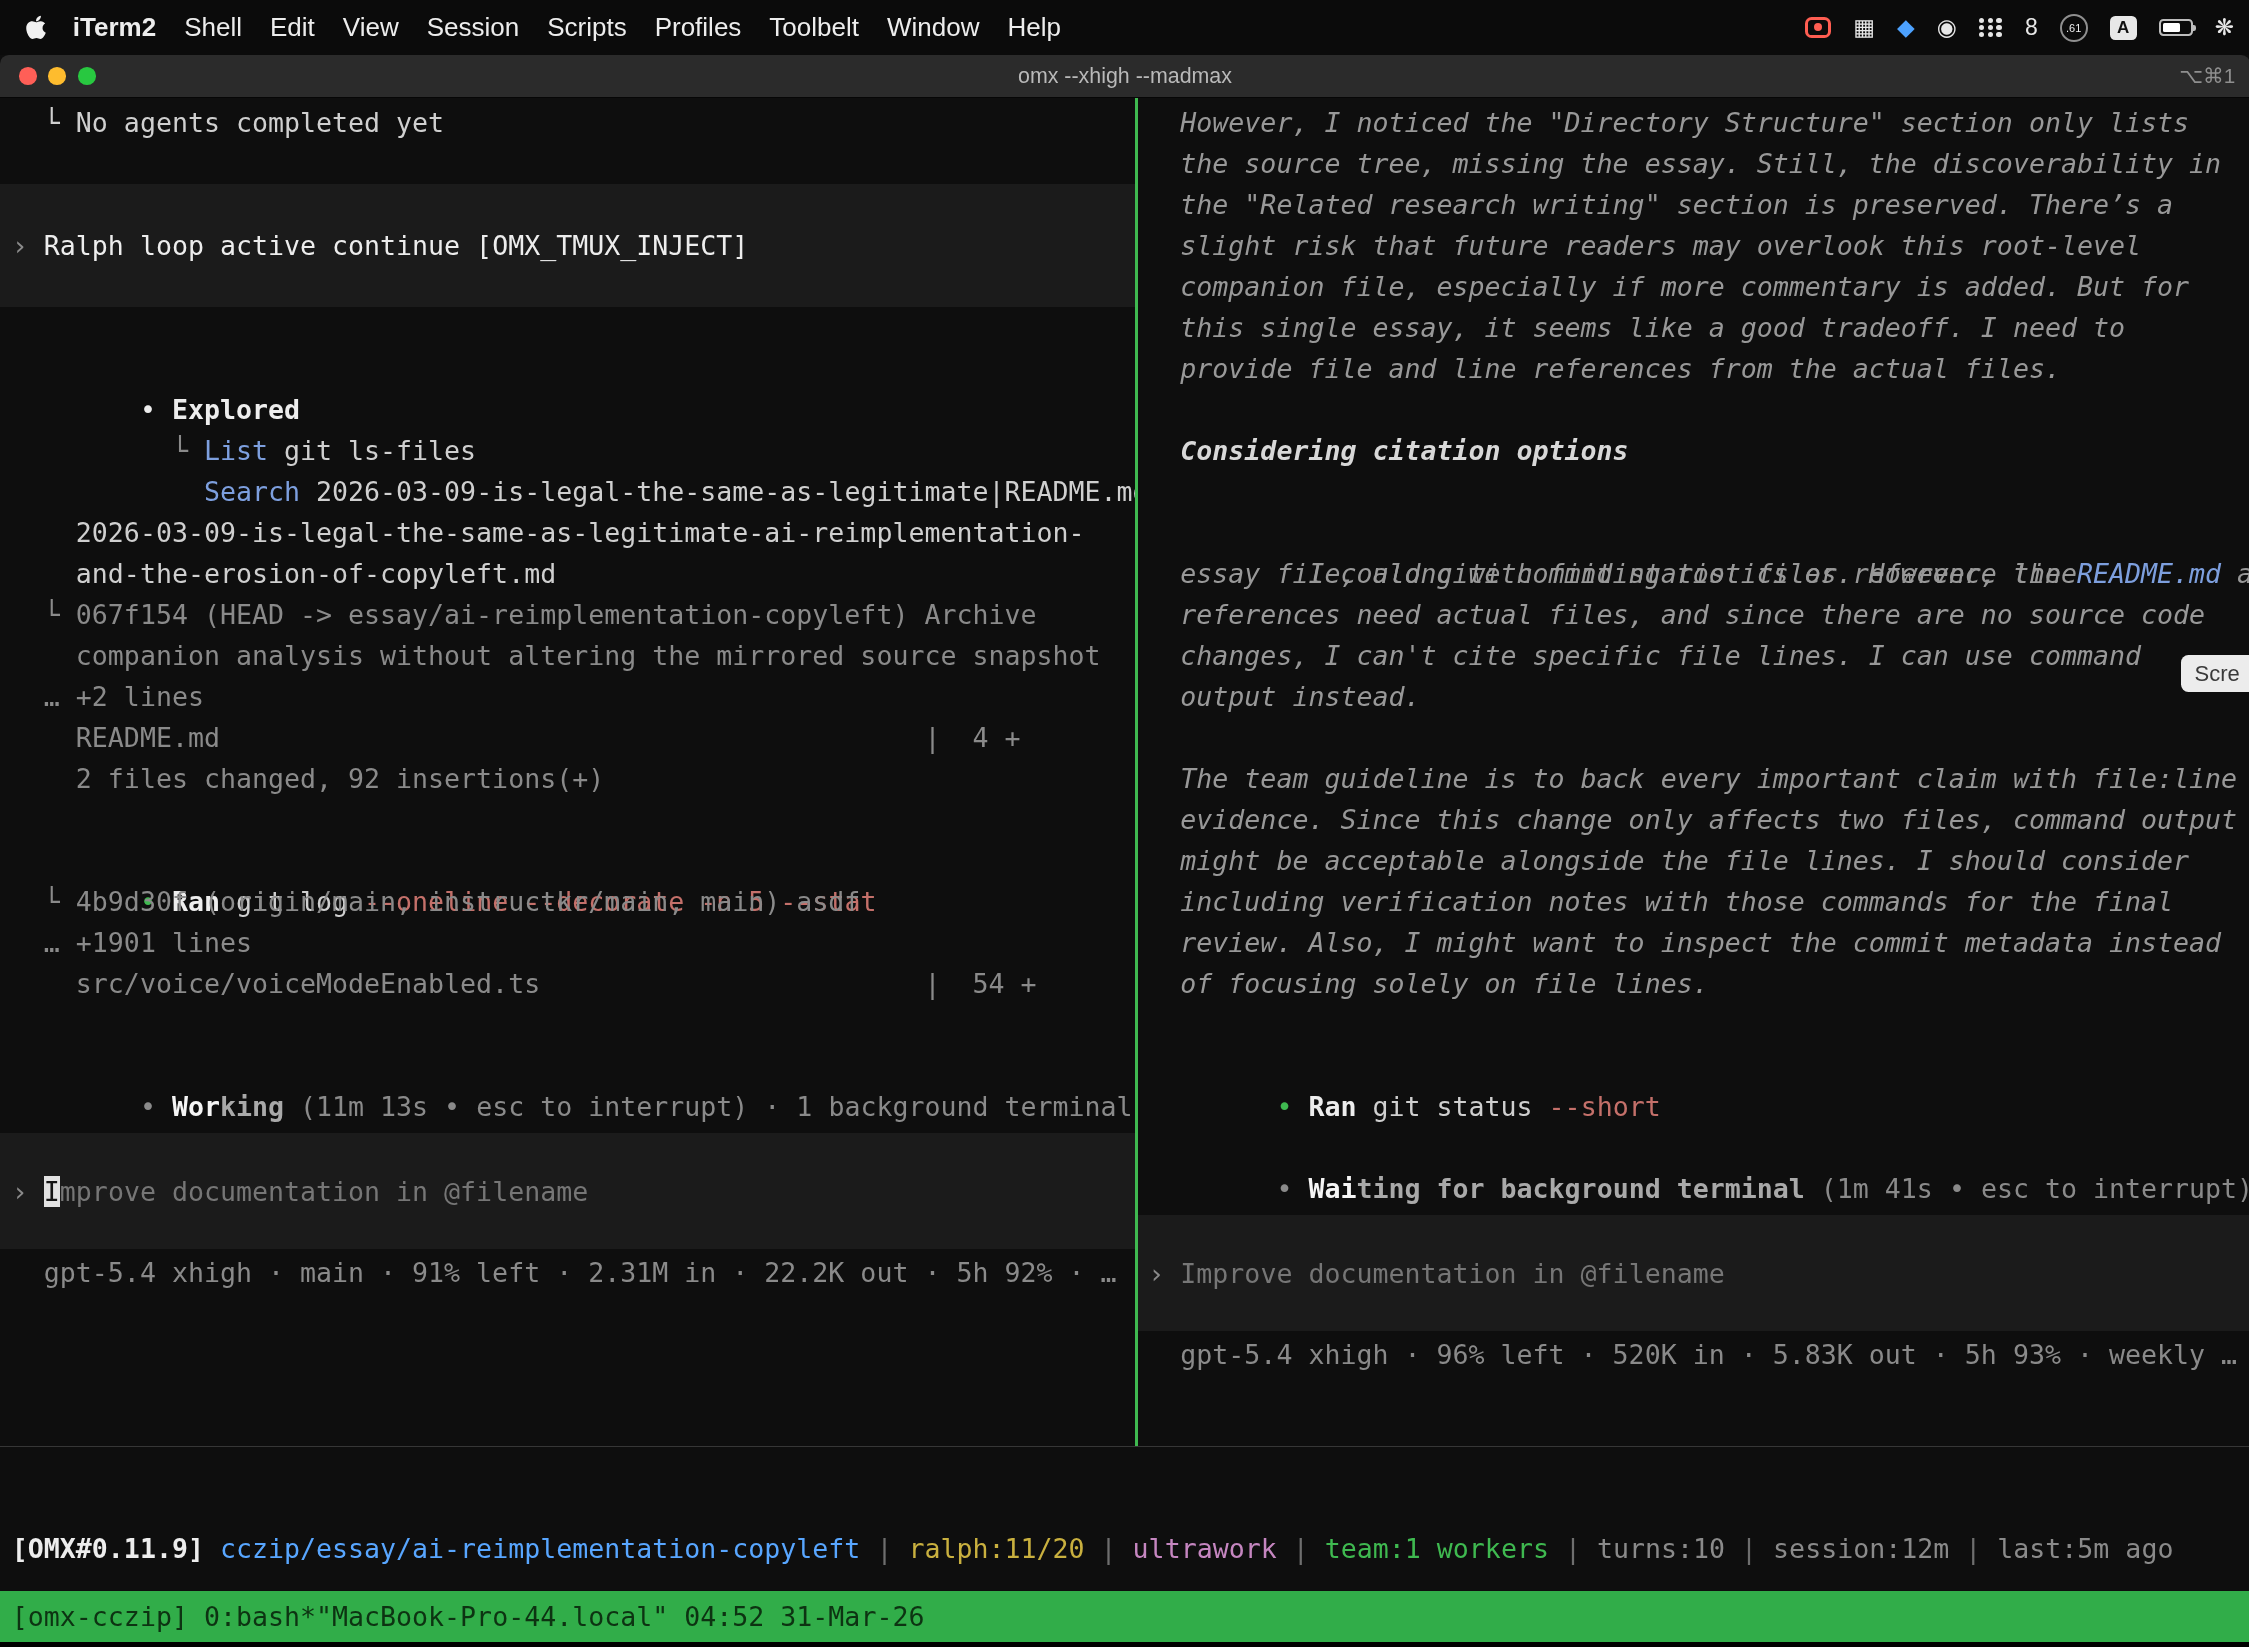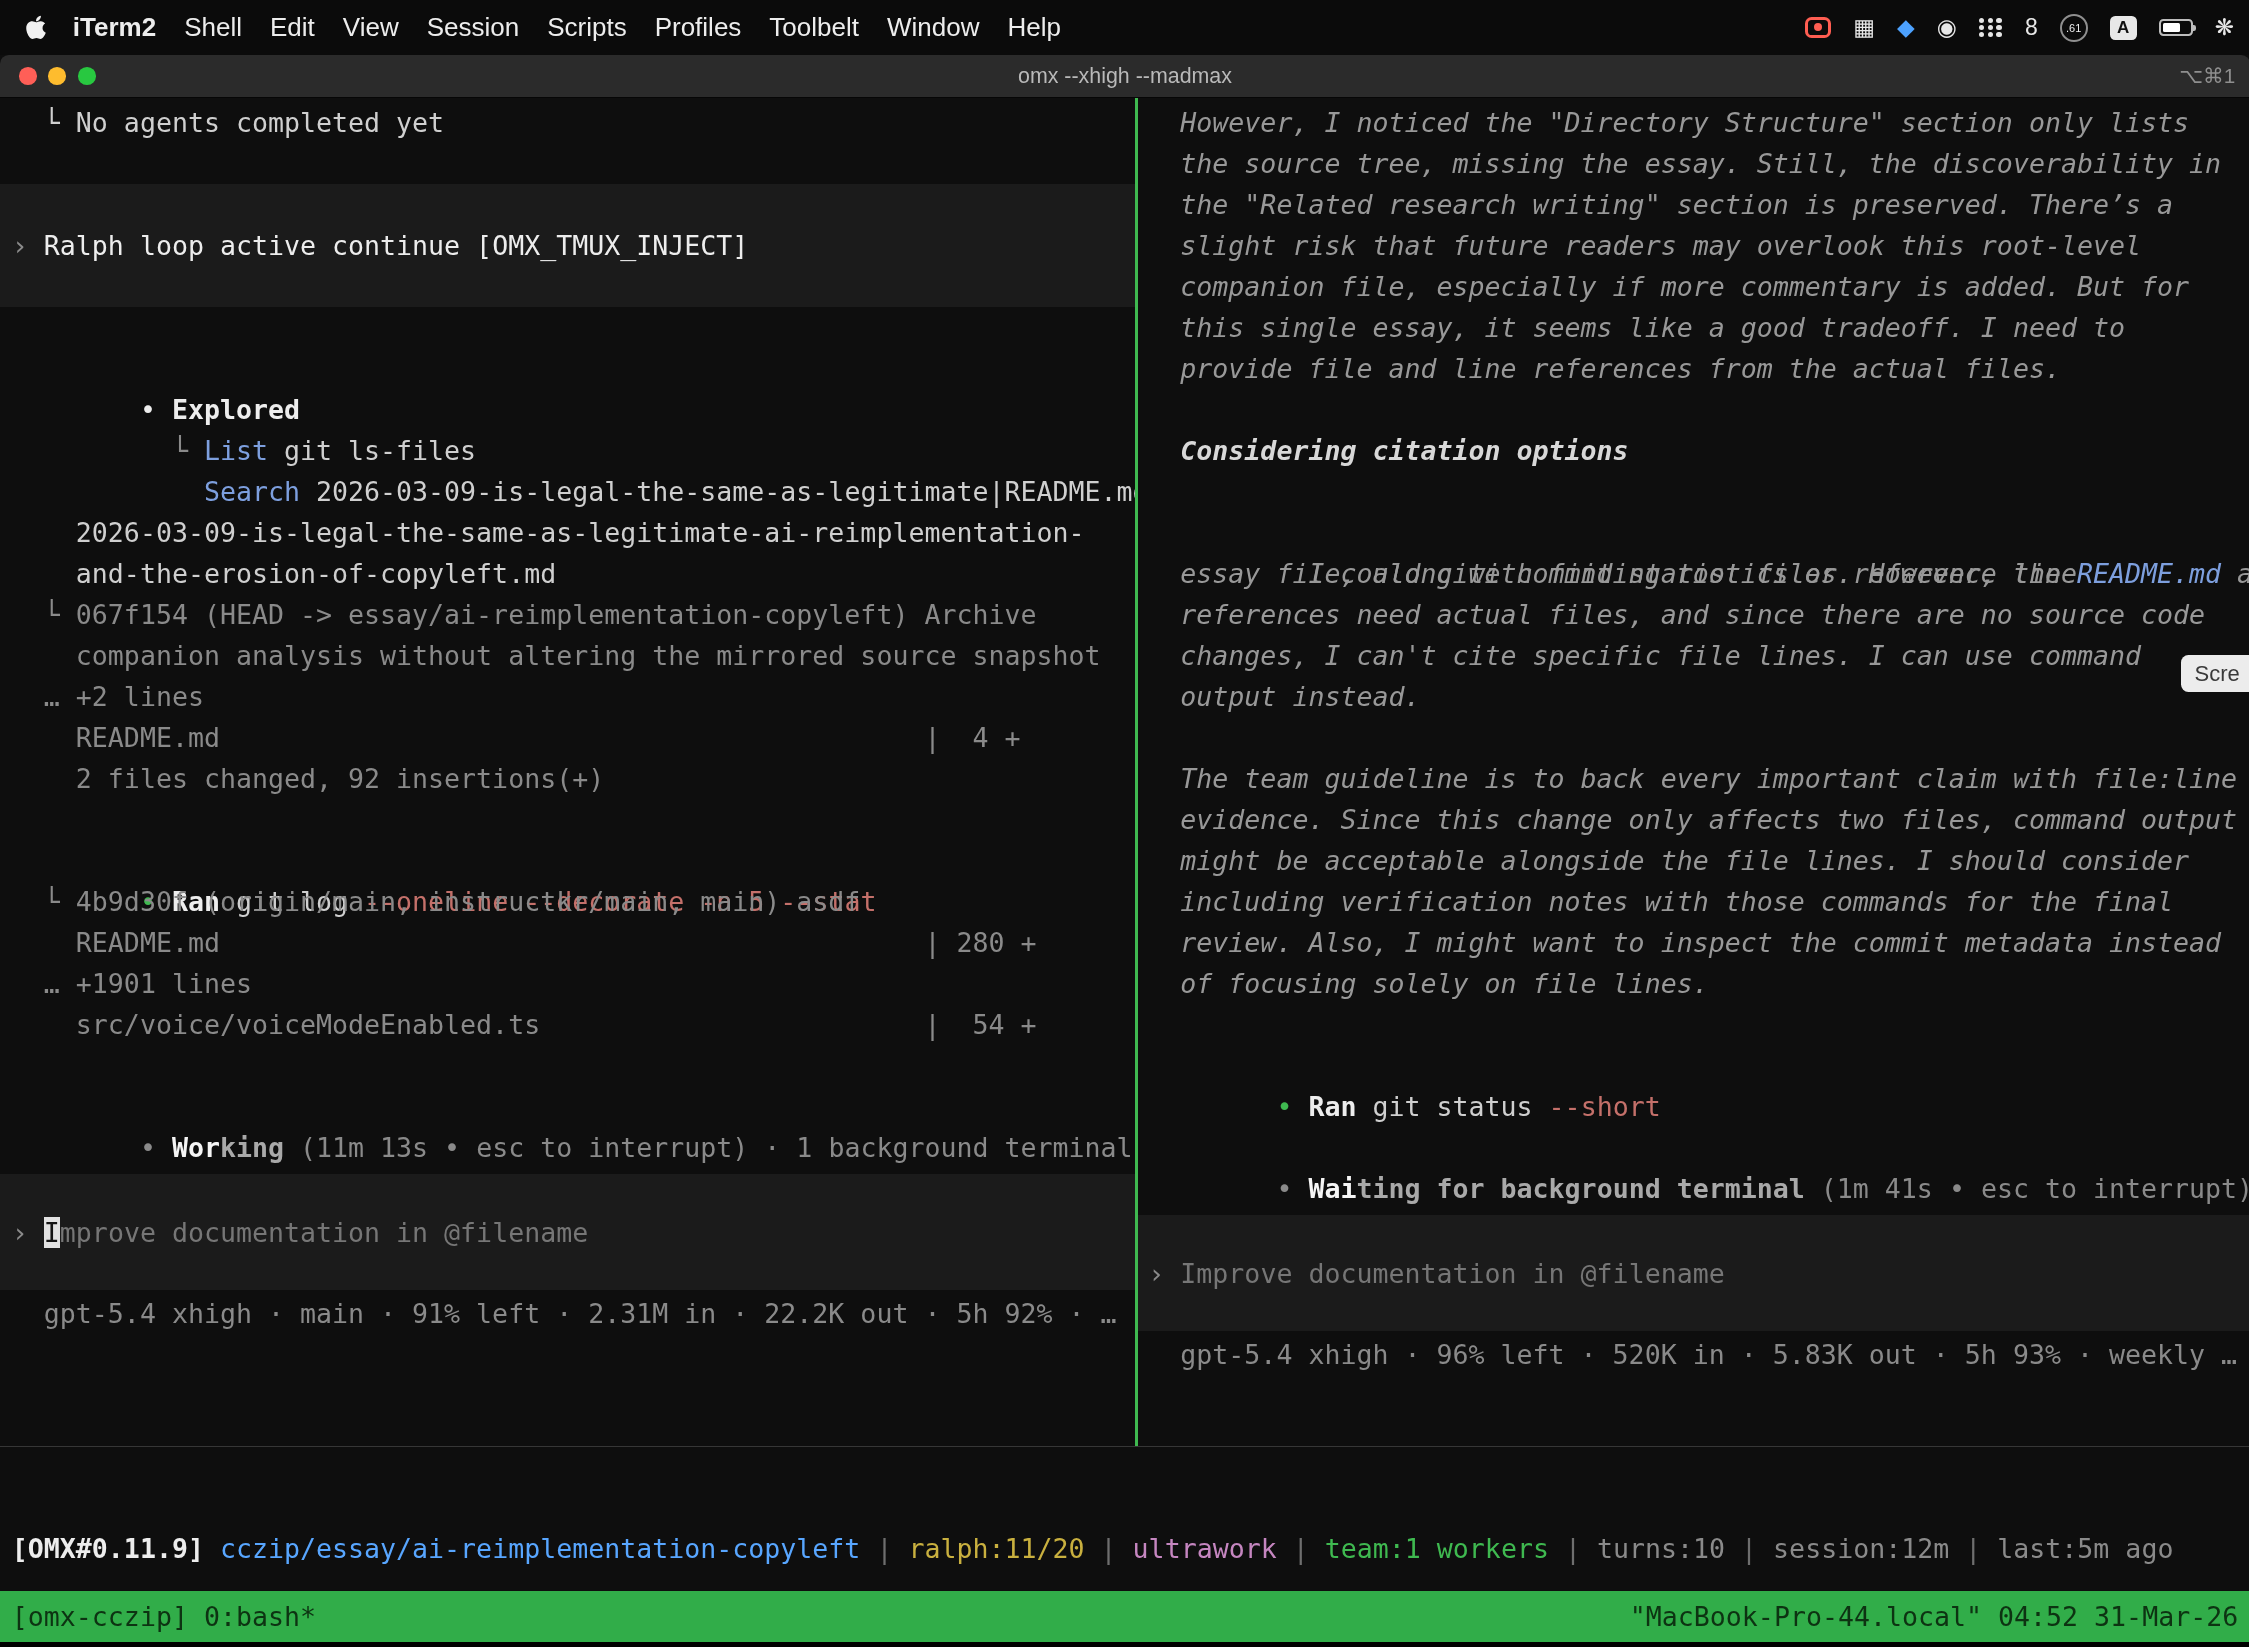--- a/index.html
+++ b/index.html
@@ -78,21 +78,21 @@
   .omxbar { height:145px; border-top:1.5px solid #363636; padding:19px 0 0 11.8px;
             font-family:"DejaVu Sans Mono", monospace; font-size:26.6px; white-space:pre; }
   .omxbar .ln { padding-left:0; }
   .ver { color:#ededed; font-weight:bold; }
   .branch { color:#58a6ff; }
   .sep { color:#6e6e6e; }
   .yel { color:#c9b03f; }
   .mag { color:#c586c0; }
 
   
-  .tmux { height:51px; background:#31ad49; color:#0d3312; display:flex; justify-content:space-between;
+  .tmux { height:51px; background:#31ad49; color:#0d3312; display:flex; 
           align-items:center; padding:0 11.8px; font-family:"DejaVu Sans Mono", monospace;
           font-size:26.6px; white-space:pre; }
   .strip { height:16px; background:#000; }
 </style>
 </head>
 <body>
 
 <div class="screen">
 
   <div class="menubar">
@@ -175,21 +175,20 @@
       <div class="ln dim">  └ 067f154 (HEAD -&gt; essay/ai-reimplementation-copyleft) Archive</div>
       <div class="ln dim">    companion analysis without altering the mirrored source snapshot</div>
       <div class="ln dim">  … +2 lines</div>
       <div class="ln dim">    README.md                                            |  4 +</div>
       <div class="ln dim">    2 files changed, 92 insertions(+)</div>
       <div class="gap"></div>
       <div class="ln">
         <span class="grn">• </span><span class="bright b">Ran</span><span> git log </span><span class="red">--oneline --decorate -n 5 --stat</span>
       </div>
       <div class="ln dim">  └ 4b9d30f (origin/main, instructkr/main, main) asdf</div>
-      <div class="ln dim">    README.md                                            | 280 +</div>
       <div class="ln dim">  … +1901 lines</div>
       <div class="ln dim">    src/voice/voiceModeEnabled.ts                        |  54 +</div>
       <div class="gap"></div>
       <div class="ln">
         <span class="dim">• </span><span class="hot">Wor</span><span class="warm">king</span><span class="dim"> (11m 13s • esc to interrupt) · 1 background terminal runni…</span>
       </div>
       <div class="gap64"></div>
       <div class="box inputbox">
         <span class="dim">› </span><span class="cursor">I</span><span class="dim2">mprove documentation in @filename</span>
       </div>

